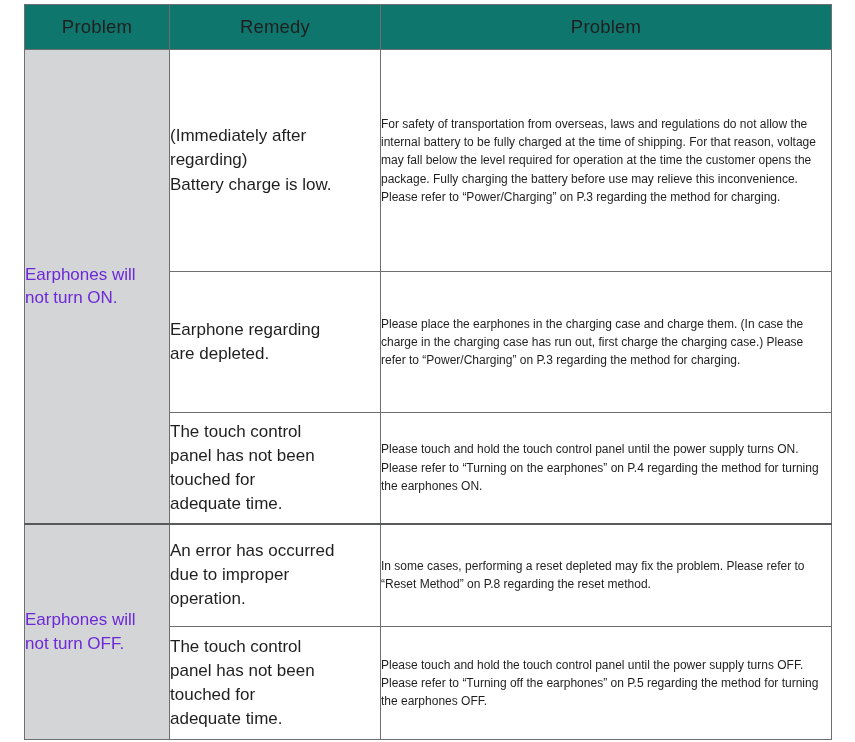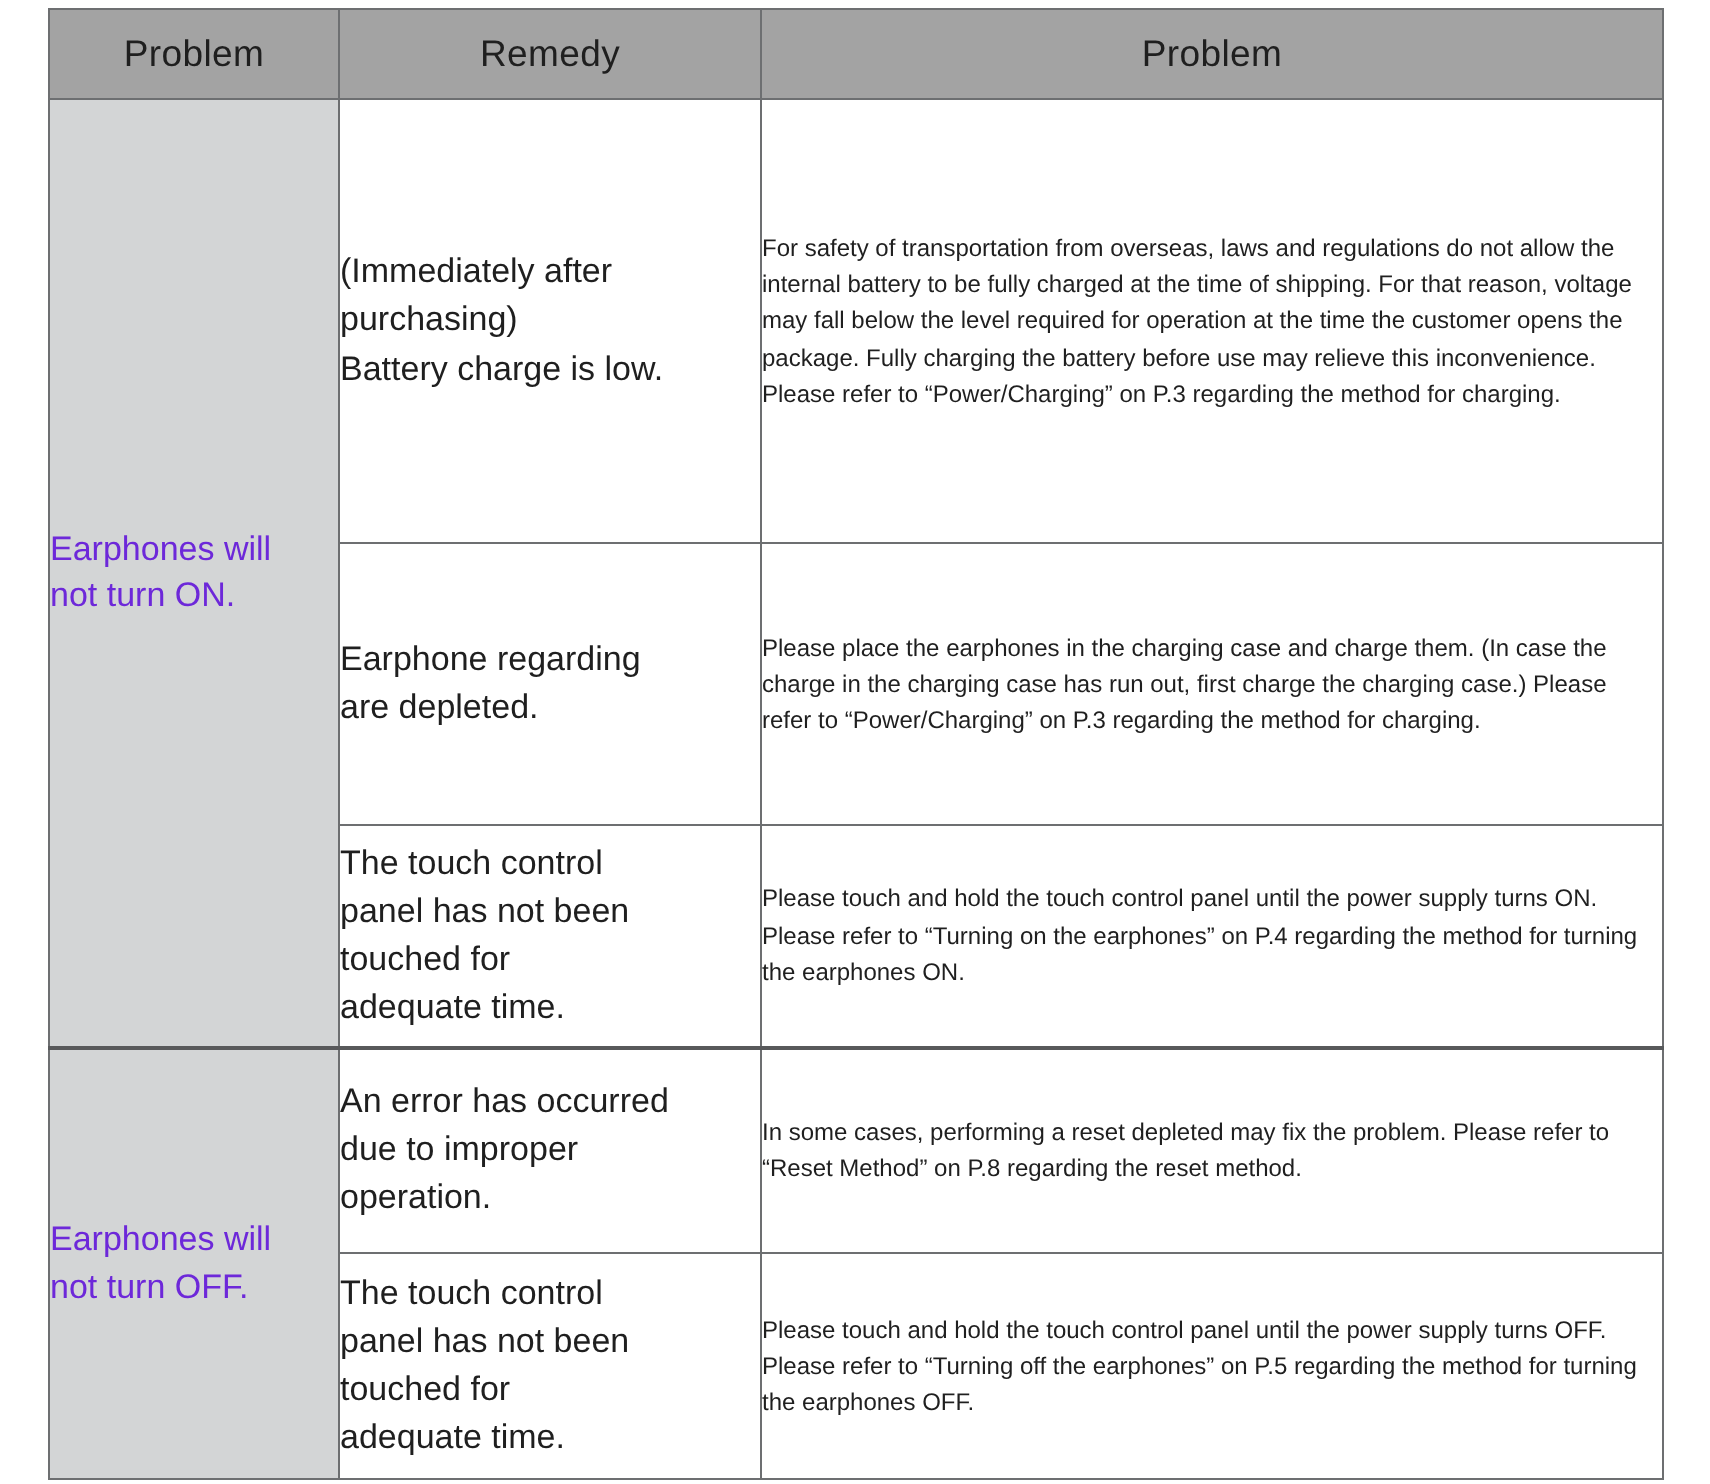--- a/index.html
+++ b/index.html
@@ -40,21 +40,21 @@
     font-weight: normal;
   }
 
   
   col.c-problem { width: 145px; }
   col.c-cause   { width: 211px; }
   col.c-remedy  { width: 451px; }
 
   
   thead th {
-    background: #a3a3a3;
+    background: #0f766e;
     height: 44px;
     font-size: 18.5px;
     color: #1f1f1f;
     letter-spacing: 0.2px;
   }
 
   
   td.problem-cell {
     background: #d3d5d6;
     text-align: left;
@@ -119,21 +119,21 @@
 
     <tbody>
 
       <tr class="r1">
         <td class="problem-cell" rowspan="3">
           <div class="nowrap-block">Earphones will
 not turn ON.</div>
         </td>
         <td class="cause-cell">
           <div class="nowrap-block">(Immediately after
-purchasing)
+regarding)
 Battery charge is low.</div>
         </td>
         <td class="remedy-cell">
           <div>For safety of transportation from overseas, laws and regulations do not allow the internal battery to be fully charged at the time of shipping. For that reason, voltage may fall below the level required for operation at the time the customer opens the package.  Fully charging the battery before use may relieve this inconvenience. Please refer to “Power/Charging” on P.3 regarding the method for charging.</div>
         </td>
       </tr>
 
       <tr class="r2">
         <td class="cause-cell">
           <div class="nowrap-block">Earphone regarding

